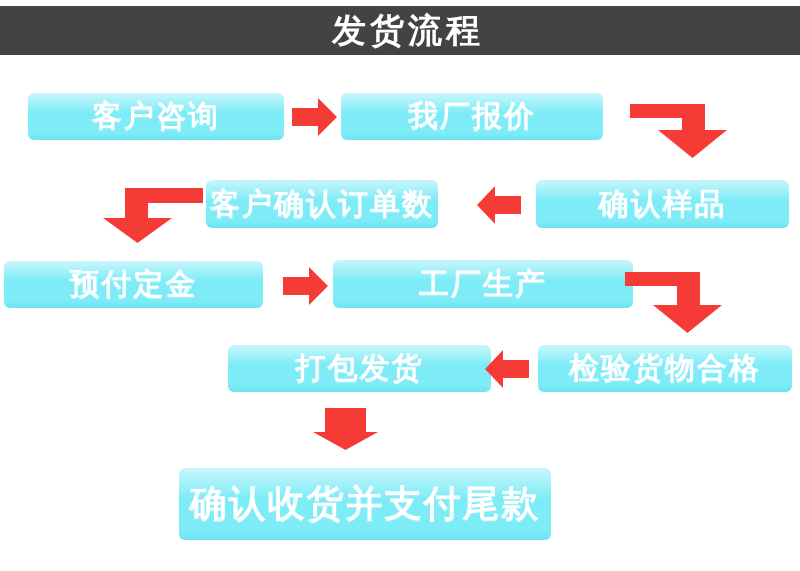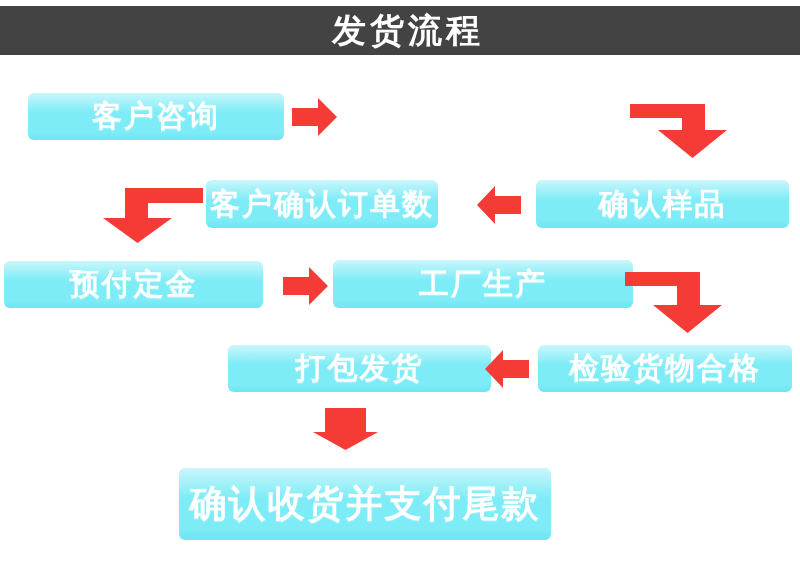--- a/index.html
+++ b/index.html
@@ -54,20 +54,23 @@
     <span class="banner-title">发货流程</span>
   </div>
 
   <div class="step b1">
     <span>客户咨询</span>
   </div>
   <div class="arrow a1">
     <svg width="45" height="38" viewBox="0 0 45 38">
         <polygon points="0,10 26,10 26,0 45,19 26,38 26,28 0,28"></polygon>
       </svg>
+  </div>
+  <div class="step b2">
+    <span>我厂报价</span>
   </div>
   <div class="arrow a2">
     <svg width="97" height="54" viewBox="0 0 97 54">
         <polygon points="0,0 75,0 75,26 97,26 62.5,54 28,26 52,26 52,14 0,14"></polygon>
       </svg>
   </div>
 
   <div class="arrow a3">
     <svg width="100" height="55" viewBox="0 0 100 55">
         <polygon points="100,0 100,15 45,15 45,30 69,30 34.5,55 0,30 22,30 22,0"></polygon>

